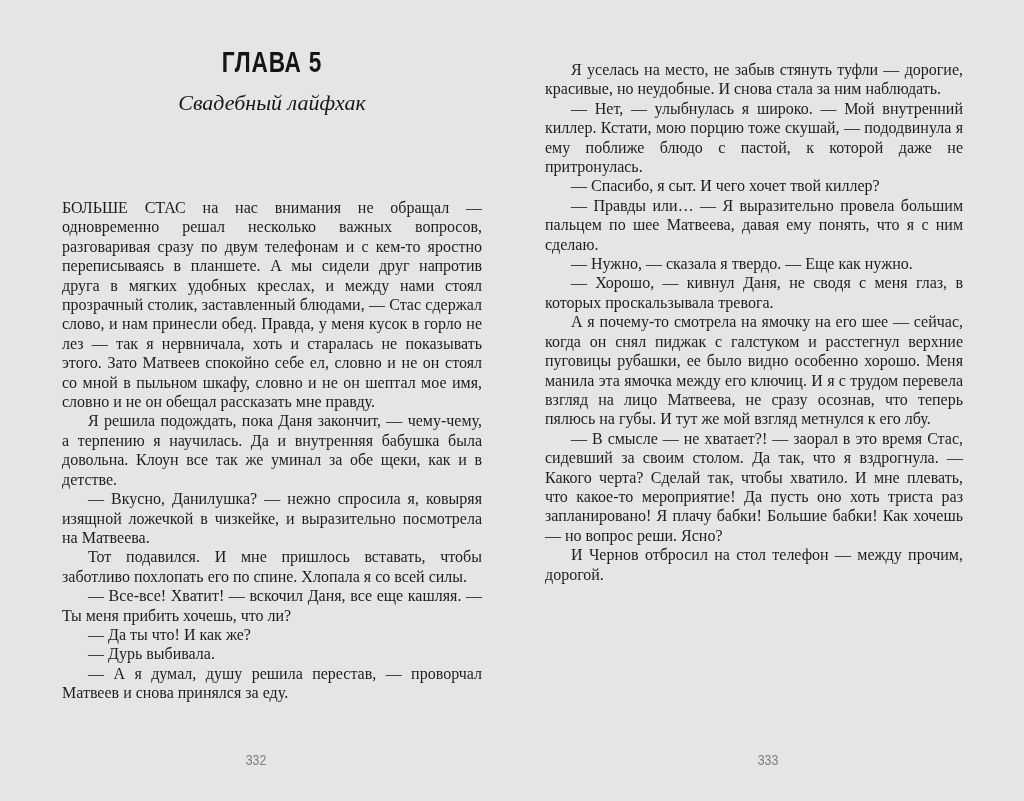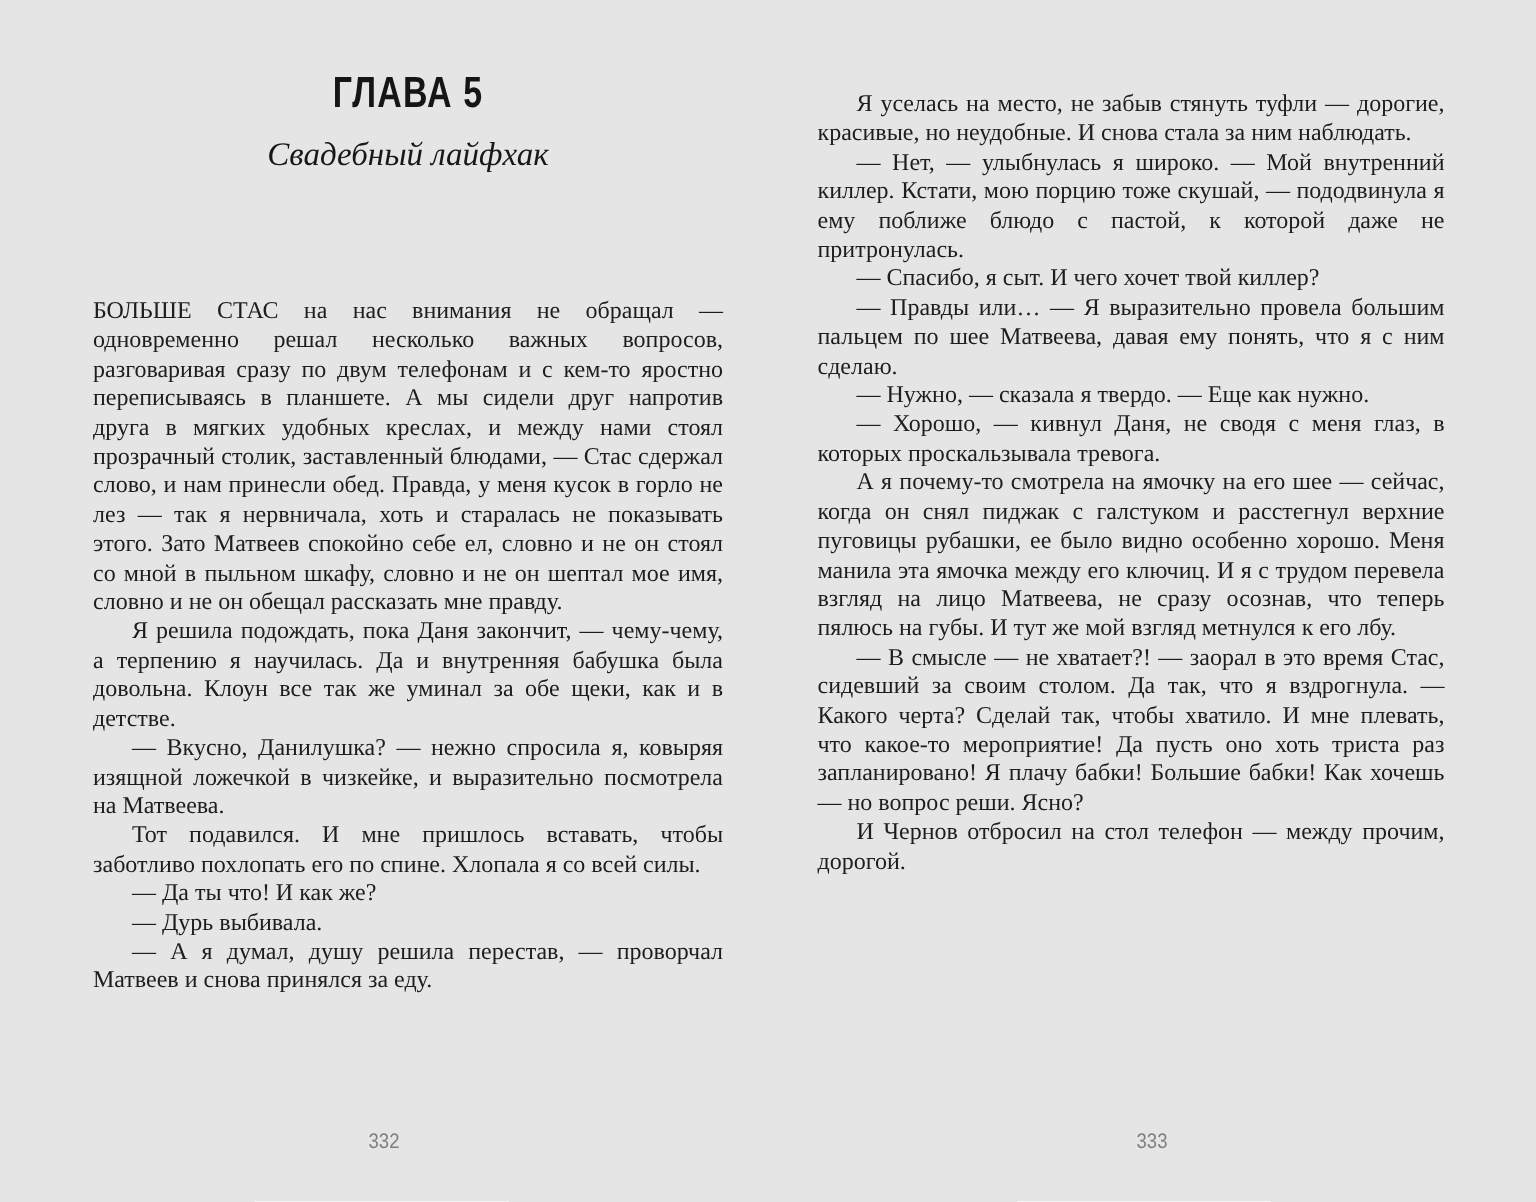--- a/index.html
+++ b/index.html
@@ -88,20 +88,21 @@
 <div class="spread">
 
   <section class="page page-left">
     <h1 class="chapter-heading">ГЛАВА 5</h1>
     <h2 class="chapter-subtitle">Свадебный лайфхак</h2>
     <div class="body-text">
         <p class="para no-indent">БОЛЬШЕ СТАС на нас внимания не обращал — одновременно решал несколько важных вопросов, разговаривая сразу по двум телефонам и с кем-то яростно переписываясь в планшете. А мы сидели друг напротив друга в мягких удобных креслах, и между нами стоял прозрачный столик, заставленный блюдами, — Стас сдержал слово, и нам принесли обед. Правда, у меня кусок в горло не лез — так я нервничала, хоть и старалась не показывать этого. Зато Матвеев спокойно себе ел, словно и не он стоял со мной в пыльном шкафу, словно и не он шептал мое имя, словно и не он обещал рассказать мне правду.</p>
         <p class="para">Я решила подождать, пока Даня закончит, — чему-чему, а терпению я научилась. Да и внутренняя бабушка была довольна. Клоун все так же уминал за обе щеки, как и в детстве.</p>
         <p class="para">— Вкусно, Данилушка? — нежно спросила я, ковыряя изящной ложечкой в чизкейке, и выразительно посмотрела на Матвеева.</p>
         <p class="para">Тот подавился. И мне пришлось вставать, чтобы заботливо похлопать его по спине. Хлопала я со всей силы.</p>
+        <p class="para">— Все-все! Хватит! — вскочил Даня, все еще кашляя. — Ты меня прибить хочешь, что ли?</p>
         <p class="para">— Да ты что! И как же?</p>
         <p class="para">— Дурь выбивала.</p>
         <p class="para">— А я думал, душу решила перестав, — проворчал Матвеев и снова принялся за еду.</p>
       </div>
   </section>
 
   <section class="page page-right">
     <div class="body-text">
         <p class="para">Я уселась на место, не забыв стянуть туфли — дорогие, красивые, но неудобные. И снова стала за ним наблюдать.</p>
         <p class="para">— Нет, — улыбнулась я широко. — Мой внутренний киллер. Кстати, мою порцию тоже скушай, — пододвинула я ему поближе блюдо с пастой, к которой даже не притронулась.</p>

